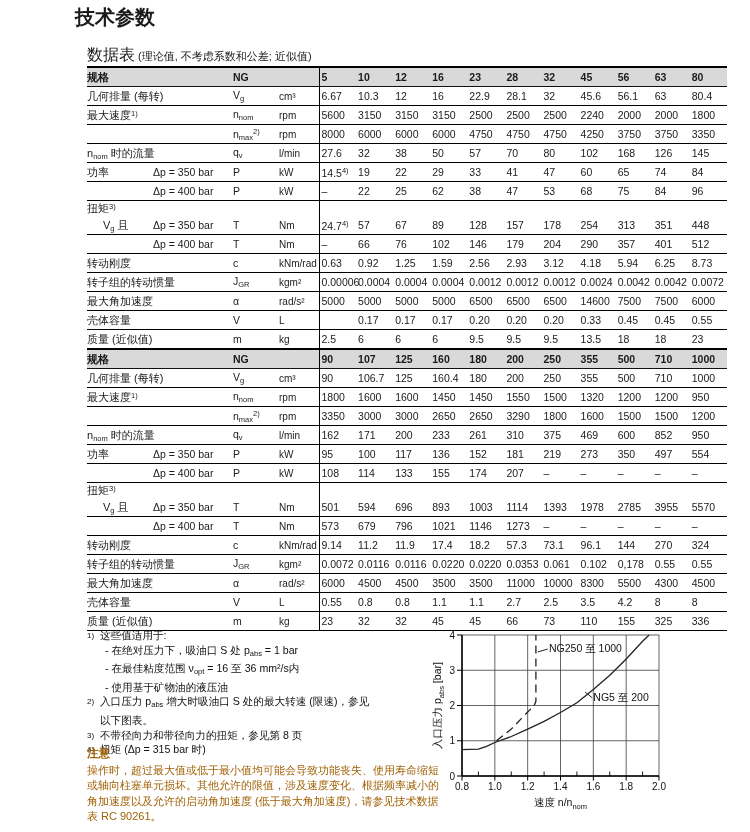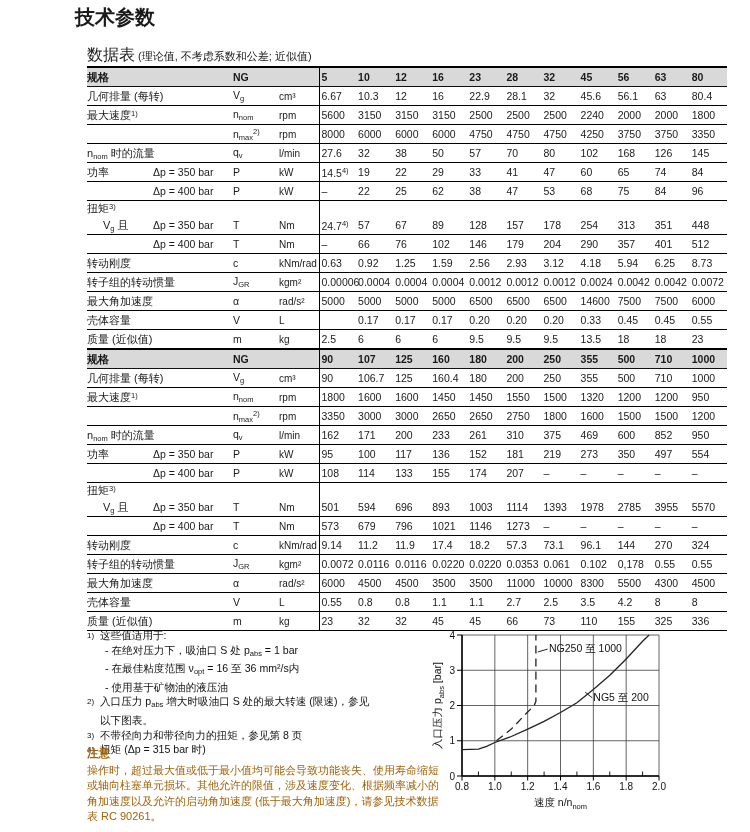--- a/index.html
+++ b/index.html
@@ -376,21 +376,21 @@
         </tr>
         <tr class="g">
           <td class="lbl" colspan="2"></td>
           <td class="sym">n<sub>max</sub><sup>2)</sup></td>
           <td class="unit">rpm</td>
           <td class="val first">3350</td>
           <td class="val">3000</td>
           <td class="val">3000</td>
           <td class="val">2650</td>
           <td class="val">2650</td>
-          <td class="val">2750</td>
+          <td class="val">3290</td>
           <td class="val">1800</td>
           <td class="val">1600</td>
           <td class="val">1500</td>
           <td class="val">1500</td>
           <td class="val">1200</td>
         </tr>
         <tr class="g">
           <td class="lbl" colspan="2">n<sub>nom</sub> 时的流量</td>
           <td class="sym">q<sub>v</sub></td>
           <td class="unit">l/min</td>

